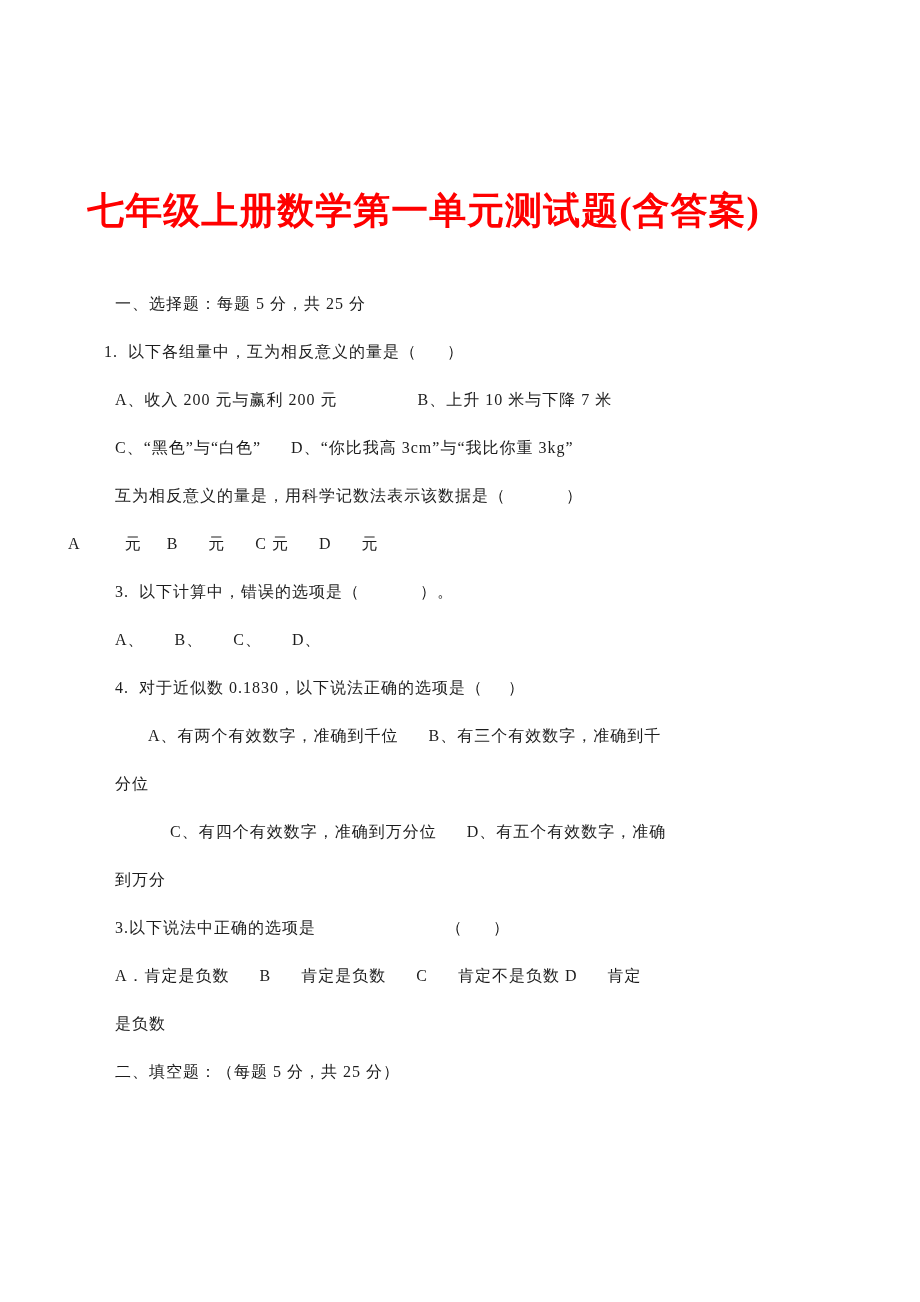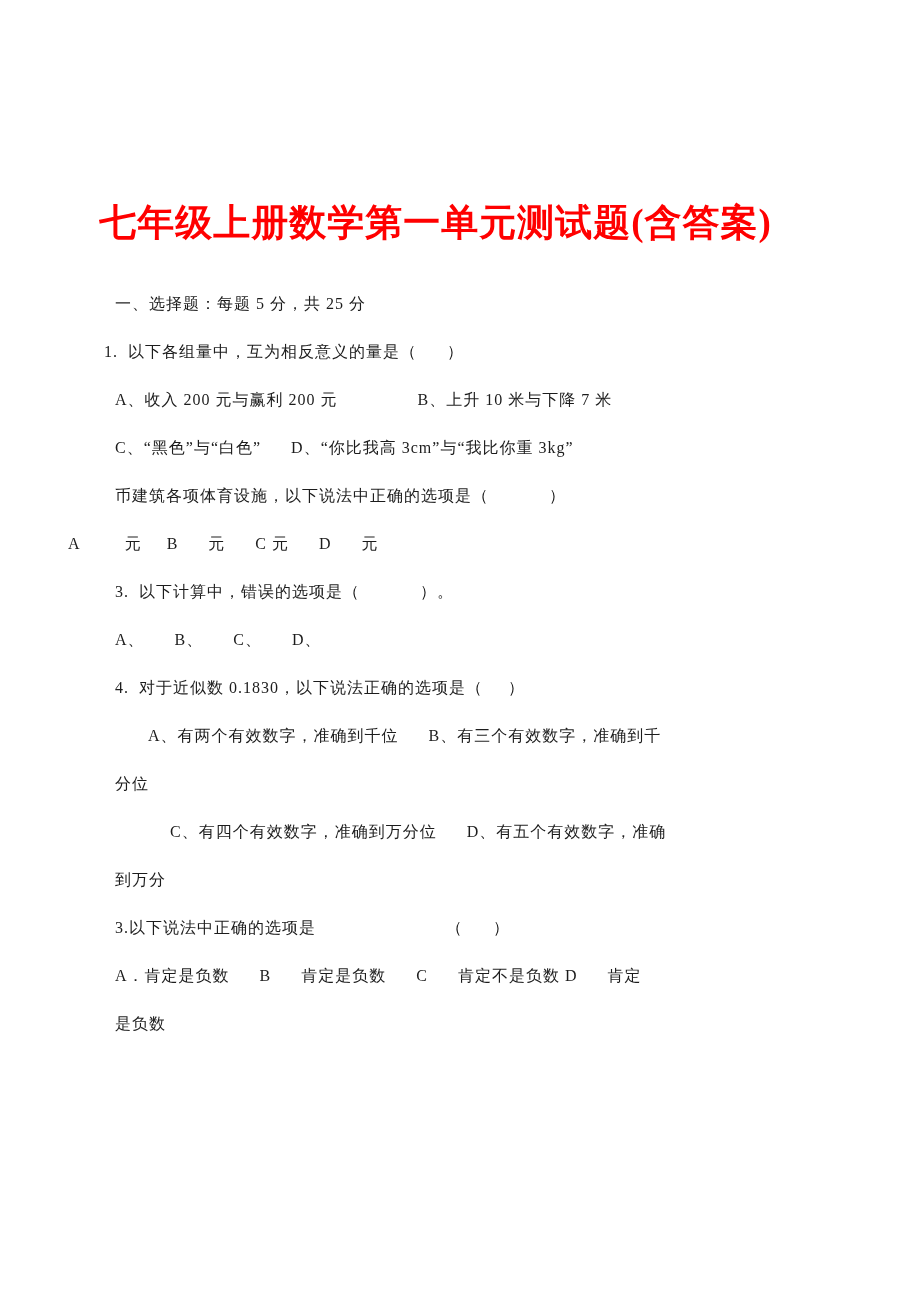--- a/index.html
+++ b/index.html
@@ -13,21 +13,21 @@
     height: 1302px;
     background: #ffffff;
     overflow: hidden;
     font-family: "Liberation Serif", "DejaVu Serif", serif;
   }
   .doc-title {
     position: absolute;
     top: 186px;
     left: 0;
     width: 847px;
-    margin: 12px;
+    margin: 0;
     text-align: center;
     font-size: 37px;
     font-weight: bold;
     color: #ff0000;
     letter-spacing: 1px;
     white-space: pre;
   }
   .doc-body {
     position: absolute;
     top: 280px;
@@ -54,27 +54,28 @@
 
 <div class="page">
 
   <h1 class="doc-title">七年级上册数学第一单元测试题(含答案)</h1>
 
   <div class="doc-body">
     <div class="line">一、选择题：每题 5 分，共 25 分</div>
     <div class="line indent-q">1.  以下各组量中，互为相反意义的量是（      ）</div>
     <div class="line">A、收入 200 元与赢利 200 元                B、上升 10 米与下降 7 米</div>
     <div class="line">C、“黑色”与“白色”      D、“你比我高 3cm”与“我比你重 3kg”</div>
-    <div class="line">币建筑各项体育设施，以下说法中正确的选项是（            ）</div>
+    <div class="line">互为相反意义的量是，用科学记数法表示该数据是（            ）</div>
     <div class="line indent-opt">A         元     B      元      C 元      D      元</div>
     <div class="line">3.  以下计算中，错误的选项是（            ）。</div>
     <div class="line">A、      B、      C、      D、</div>
     <div class="line">4.  对于近似数 0.1830，以下说法正确的选项是（     ）</div>
     <div class="line indent-a">A、有两个有效数字，准确到千位      B、有三个有效数字，准确到千</div>
     <div class="line">分位</div>
     <div class="line indent-c">C、有四个有效数字，准确到万分位      D、有五个有效数字，准确</div>
     <div class="line">到万分</div>
     <div class="line">3.以下说法中正确的选项是                          （      ）</div>
     <div class="line">A．肯定是负数      B      肯定是负数      C      肯定不是负数 D      肯定</div>
     <div class="line">是负数</div>
+    <div class="line">二、填空题：（每题 5 分，共 25 分）</div>
   </div>
 
 </div>
 
 </body></html>

